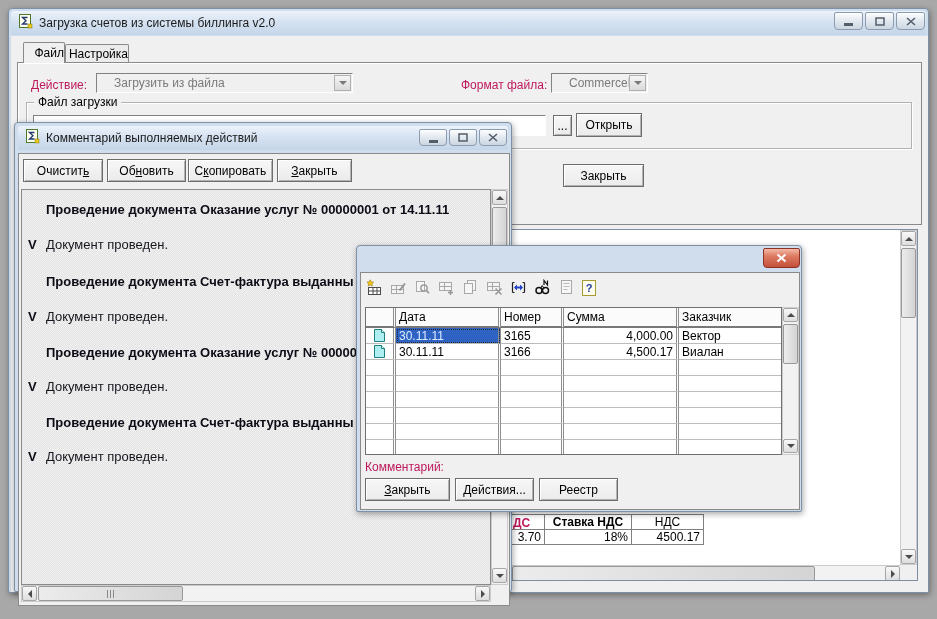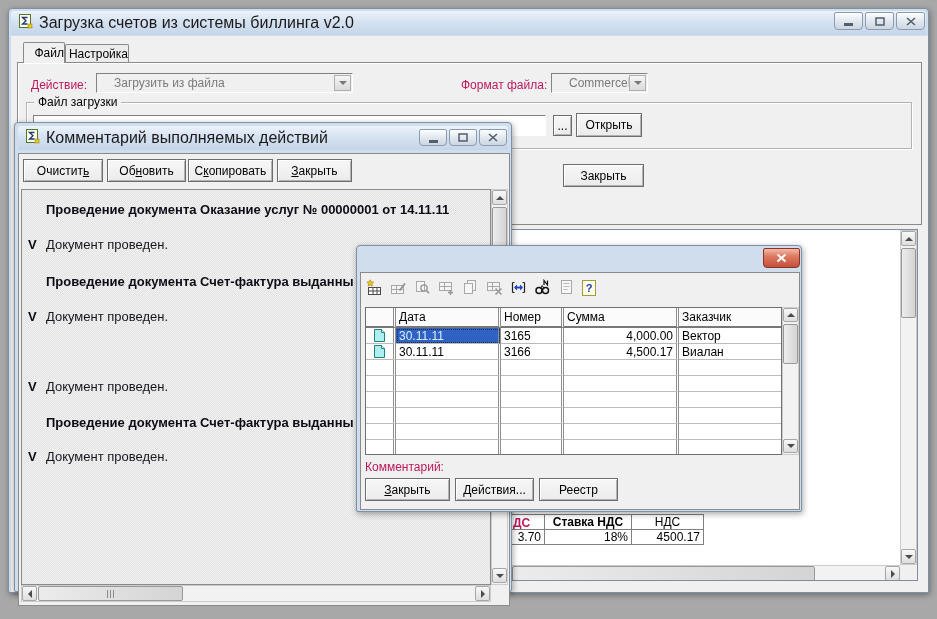--- a/index.html
+++ b/index.html
@@ -3,21 +3,21 @@
 <meta charset="utf-8">
 <style>
   html,body{margin:0;padding:0}
   body{width:937px;height:619px;background:#a8a8a8;position:relative;overflow:hidden;
        font-family:"Liberation Sans",sans-serif;font-size:12px;color:#000}
   .win{position:absolute;background:#cfdded;border:1px solid #7d90a5;
        border-radius:4px 4px 2px 2px;box-shadow:1px 2px 6px rgba(0,0,0,.35);box-sizing:border-box}
   .titlebar{position:absolute;left:2px;right:2px;top:2px;height:24px;
        background:linear-gradient(#ecf3fb,#d6e2f1 45%,#c4d6e9);border-radius:3px 3px 0 0;
        display:flex;align-items:center}
-  .title{font-size:16px;color:#1a1a1a;margin-left:6px;white-space:nowrap}
+  .title{font-size:12px;color:#1a1a1a;margin-left:6px;white-space:nowrap}
   .appico{margin-left:7px;display:inline-block}
   .capbtn{position:absolute;width:29px;height:18px;
        background:linear-gradient(#fdfefe,#e4eaf1 45%,#ccd6e1);
        border:1px solid #8c9cae;border-radius:2px 2px 4px 4px;
        display:flex;align-items:center;justify-content:center;box-sizing:border-box}
   .capbtn-red{background:linear-gradient(#f3b9a6,#dd7a62 40%,#c4513c);border-color:#8e3226}
   .g-min{width:9px;height:3px;background:#535e6b;margin-top:7px}
   .client{position:absolute;background:#f0f0f0;border:1px solid #7f8da0;box-sizing:border-box}
   .btn{position:absolute;background:linear-gradient(#f7f7f7,#ebebeb);border:1px solid #6d6d6d;
        box-shadow:inset 1px 1px 0 #ffffff,inset -1px -1px 0 #b2b2b2;
@@ -222,20 +222,21 @@
 
   <div class="dither" style="position:absolute;left:6px;top:66px;width:470px;height:396px;border:1px solid #8a8a8a;box-sizing:border-box;overflow:hidden">
     <span class="centry-h" style="top:12px">Проведение документа Оказание услуг № 00000001 от 14.11.11</span>
     <span class="centry-v" style="top:47px">V</span>
     <span class="centry-s" style="top:47px">Документ проведен.</span>
 
     <span class="centry-h" style="top:84px">Проведение документа Счет-фактура выданны</span>
     <span class="centry-v" style="top:119px">V</span>
     <span class="centry-s" style="top:119px">Документ проведен.</span>
 
+    <span class="centry-h" style="top:155px">Проведение документа Оказание услуг № 00000</span>
     <span class="centry-v" style="top:189px">V</span>
     <span class="centry-s" style="top:189px">Документ проведен.</span>
 
     <span class="centry-h" style="top:225px">Проведение документа Счет-фактура выданны</span>
     <span class="centry-v" style="top:259px">V</span>
     <span class="centry-s" style="top:259px">Документ проведен.</span>
   </div>
 
   <div class="sb-track" style="left:476px;top:66px;width:17px;height:396px"></div>
   <div class="sb-btn" style="left:477px;top:67px;width:15px;height:15px">

